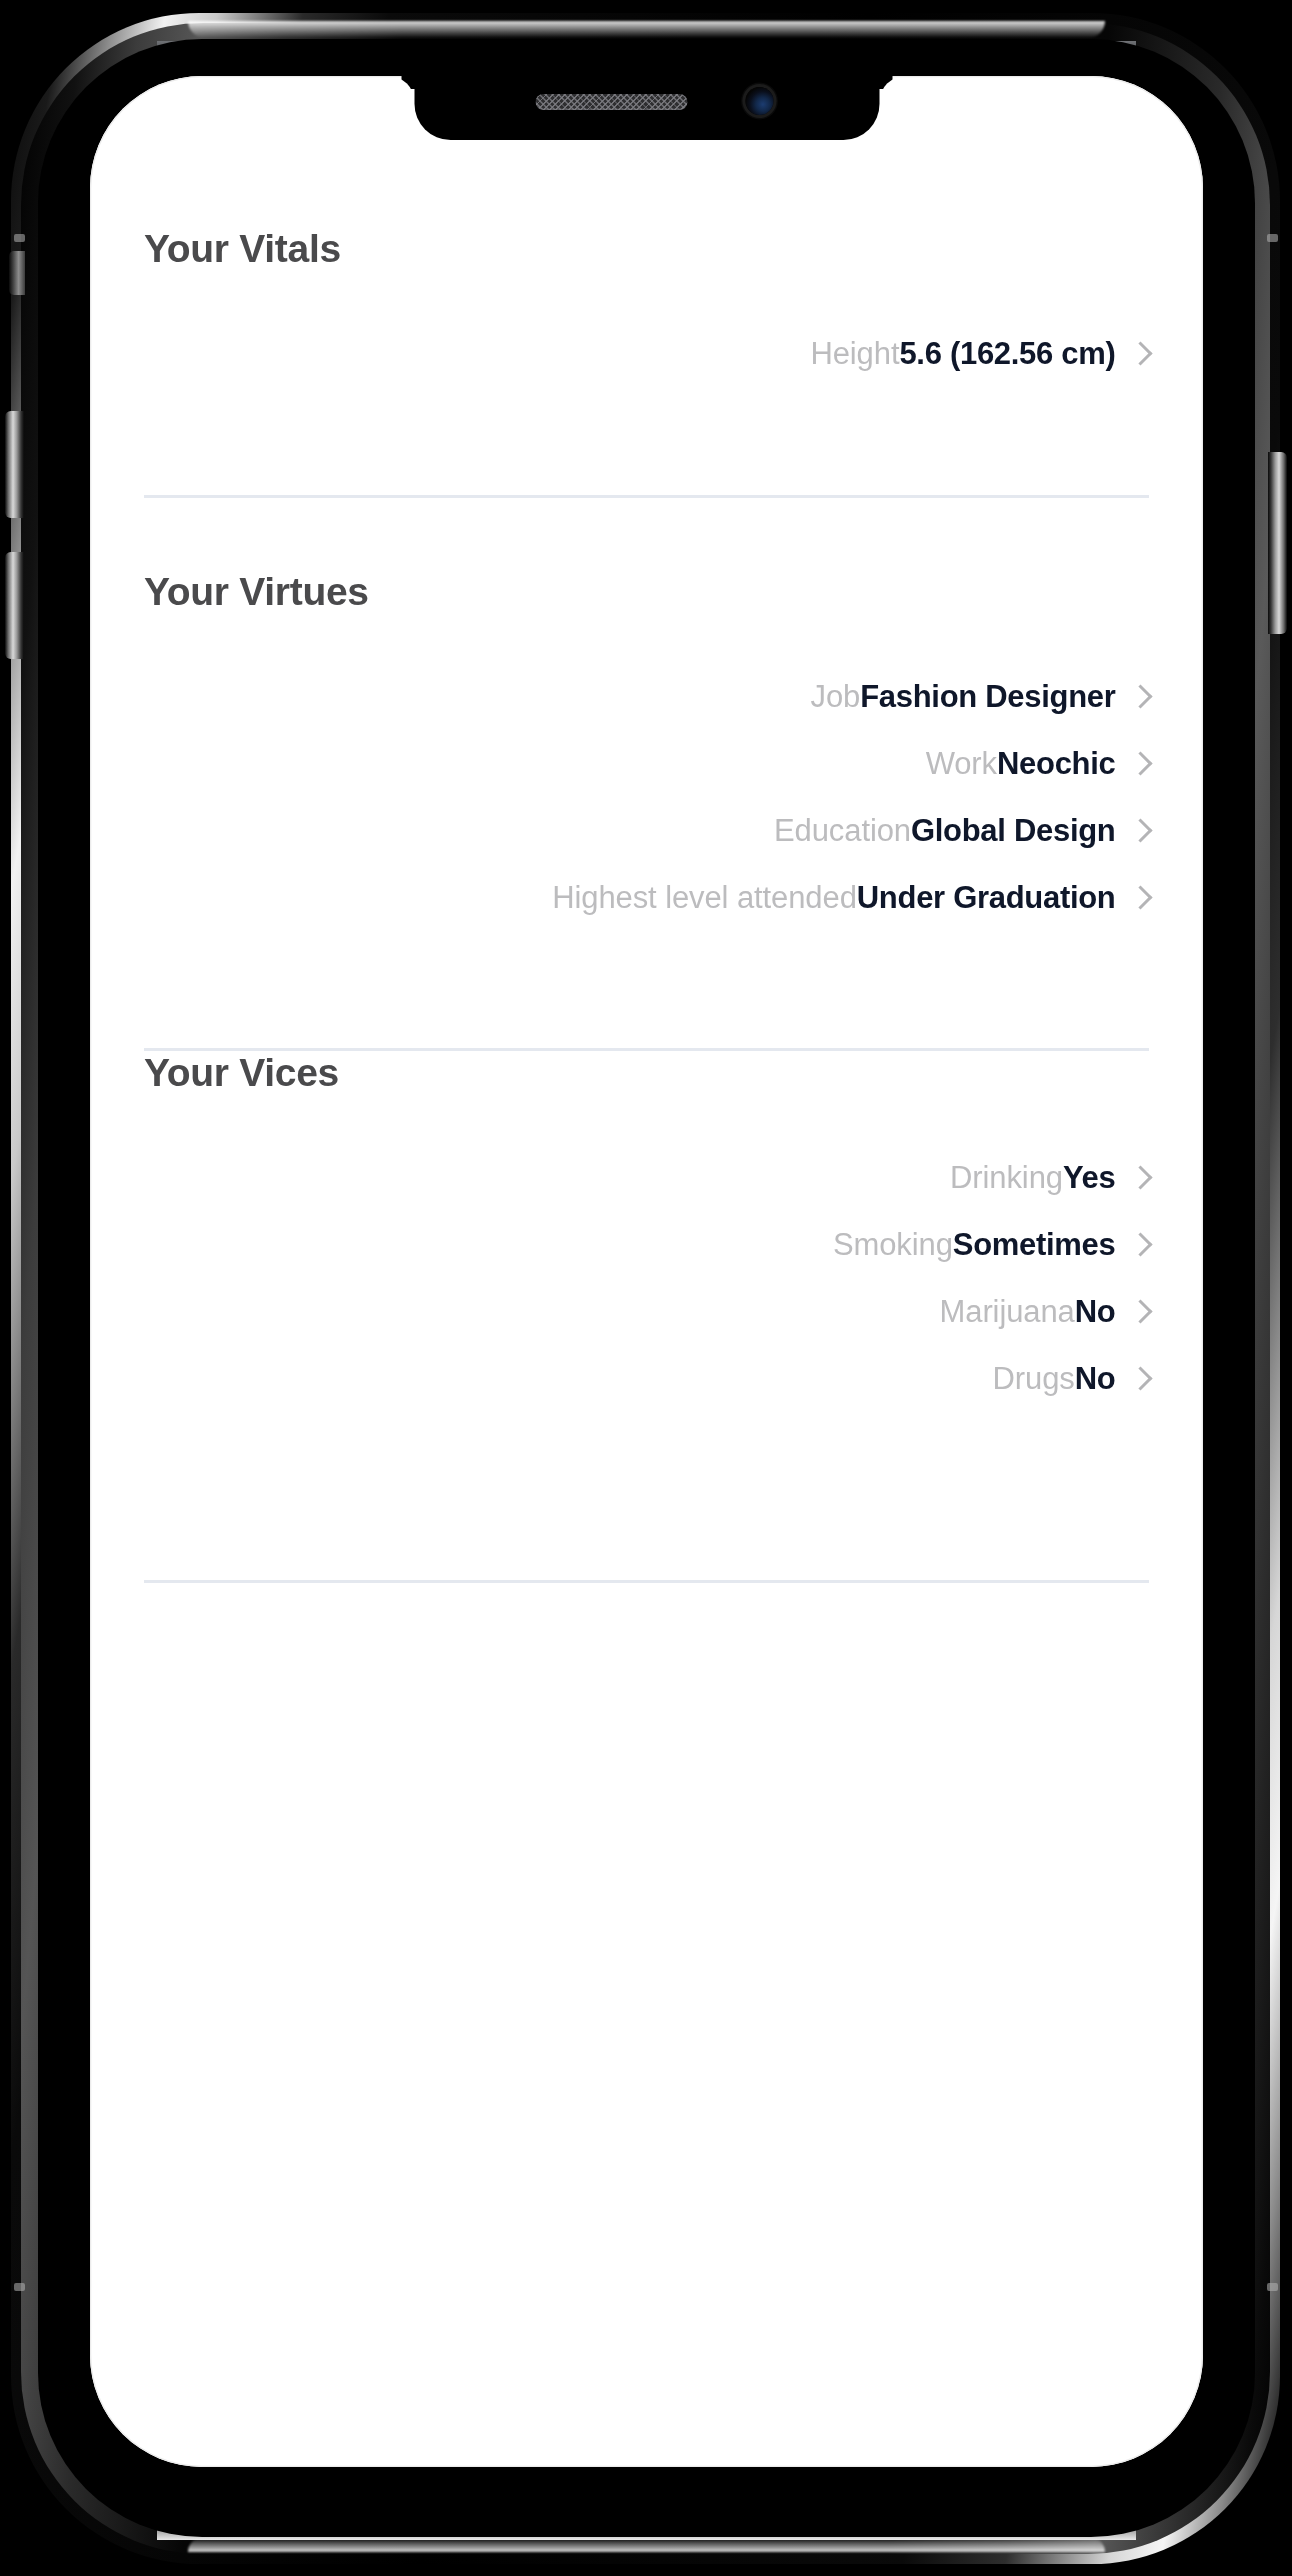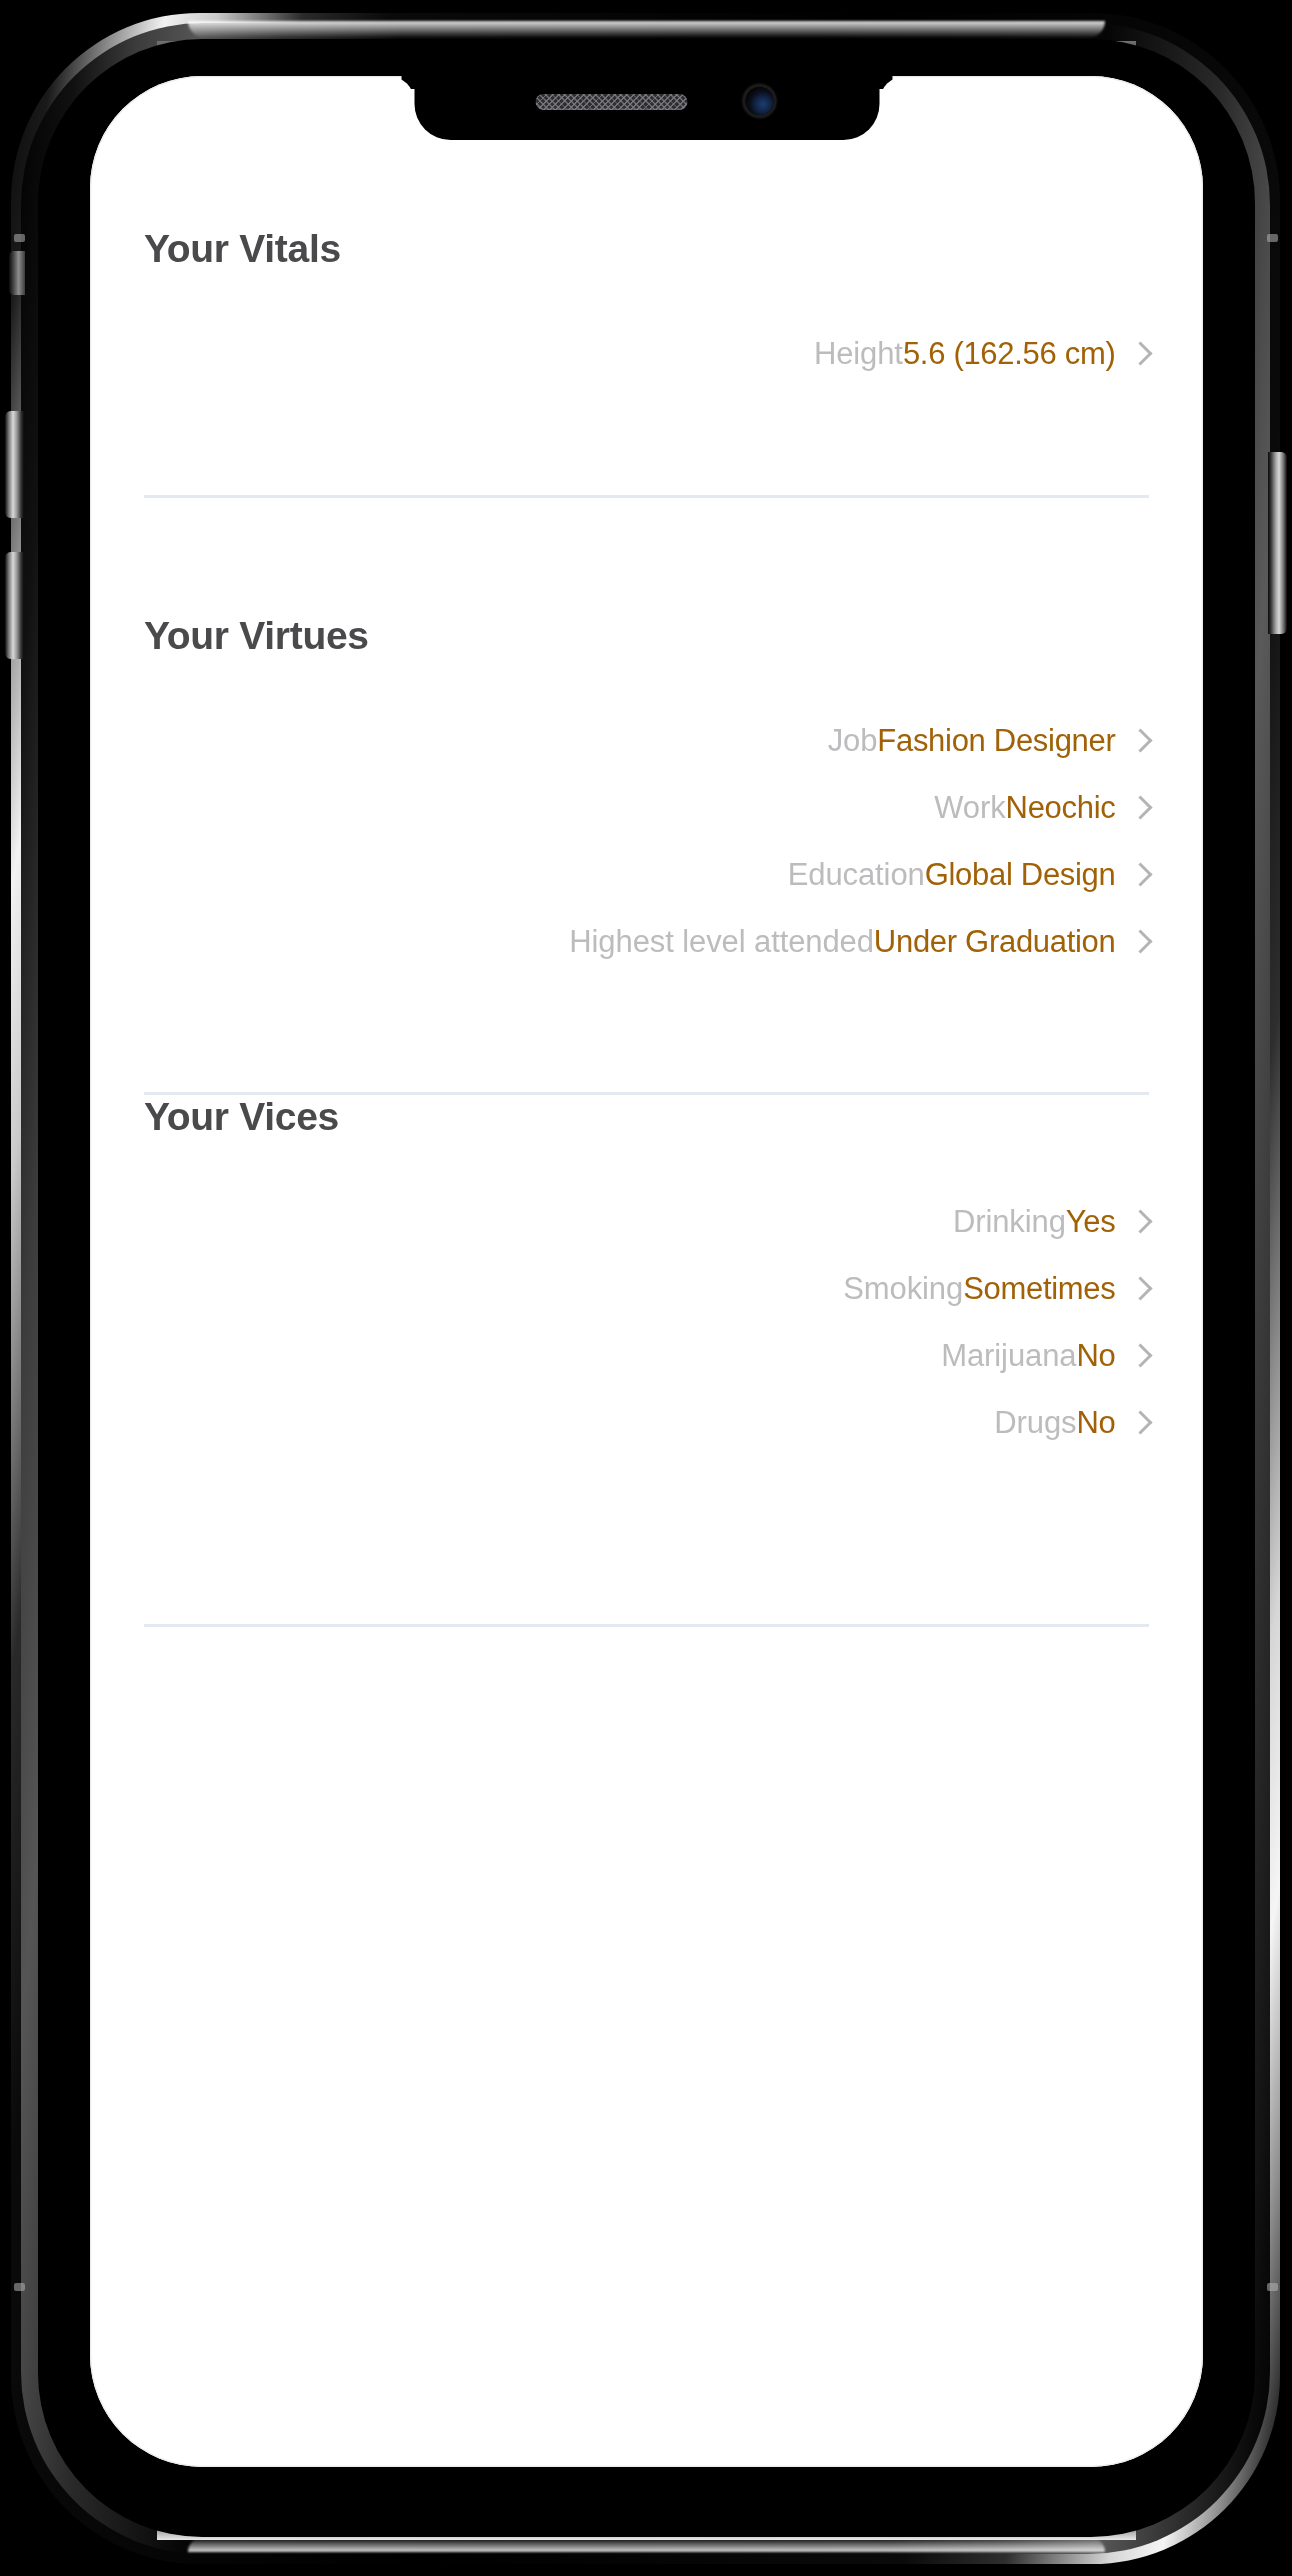--- a/index.html
+++ b/index.html
@@ -248,21 +248,21 @@
   .section {
     width: 100%;
   }
   .section-title {
     font-size: 39px;
     font-weight: bold;
     color: #4a4a4c;
     letter-spacing: -0.3px;
   }
   #sec-vitals   { padding-top: 151px; }
-  #sec-virtues  { padding-top: 116px; }
+  #sec-virtues  { padding-top: 72px; }
   #sec-vices    { }
 
   .rows { margin-top: 49px; }
 
   .row {
     display: flex;
     align-items: center;
     justify-content: flex-end;
     height: 67px;
   }
@@ -273,22 +273,22 @@
     white-space: nowrap;
   }
   .row-right {
     display: flex;
     align-items: center;
     gap: 14px;
     white-space: nowrap;
   }
   .row-value {
     font-size: 31px;
-    font-weight: normal;
-    color: #a16207;
+    font-weight: bold;
+    color: #0f172a;
     letter-spacing: -0.3px;
   }
   .row-badge {
     font-size: 31px;
     font-weight: bold;
     color: #1a7cff;
     margin-left: -3.8px;
   }
   .chevron {
     display: inline-block;

